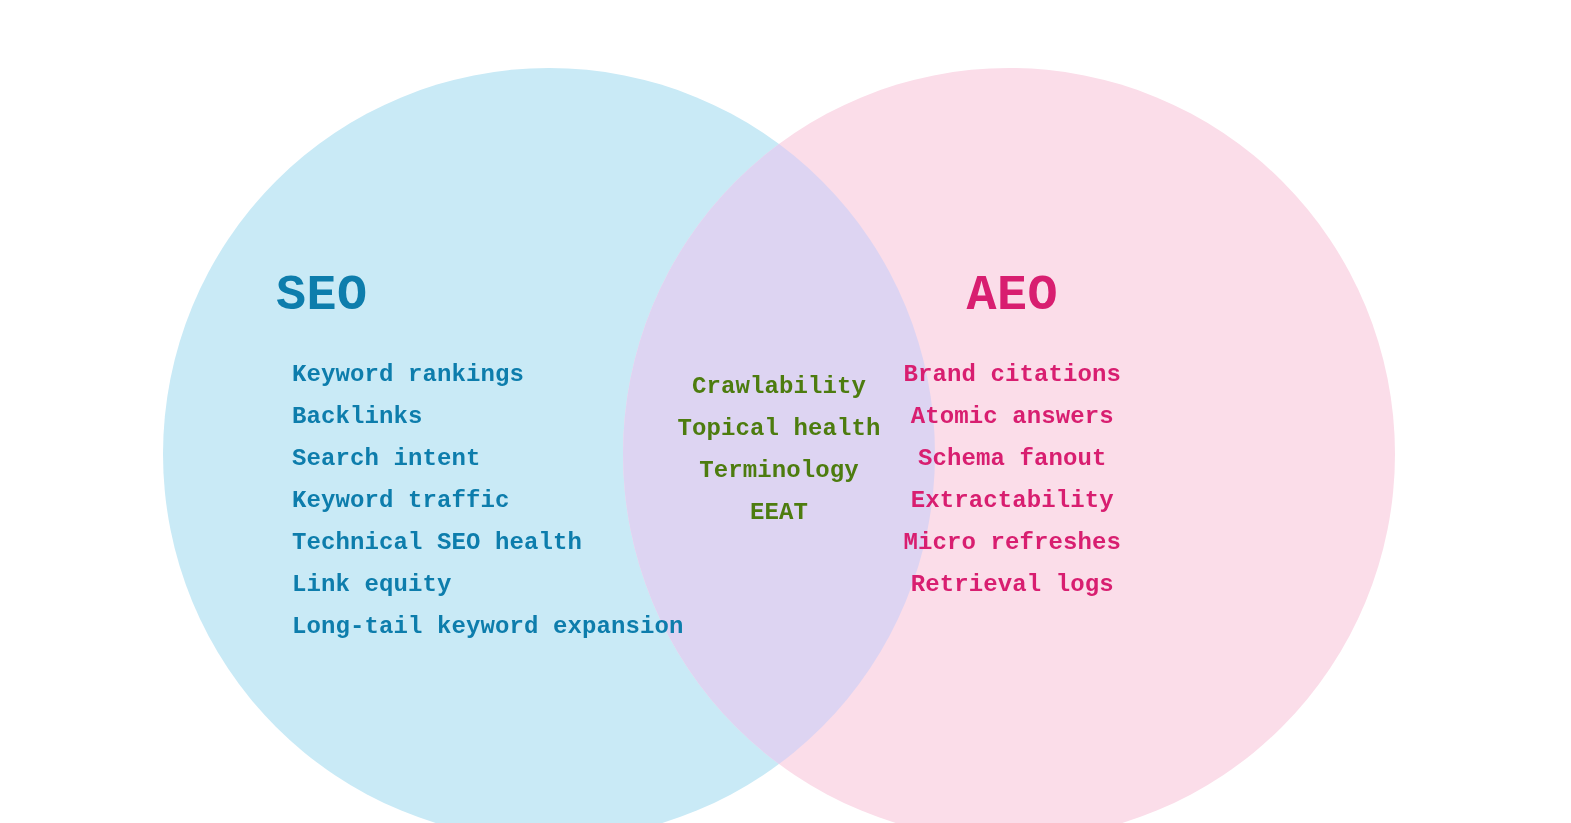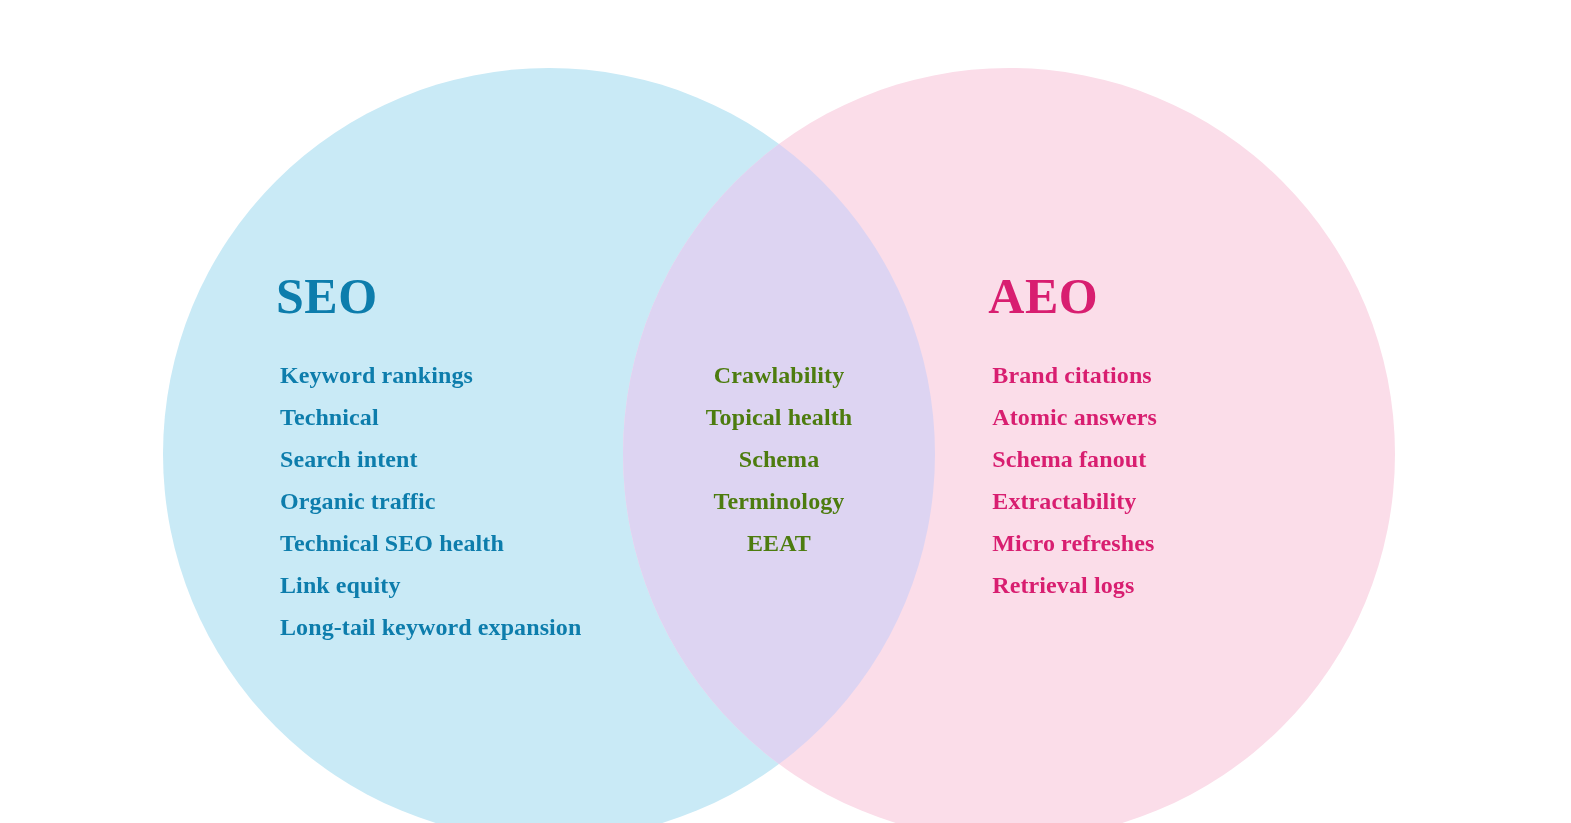--- a/index.html
+++ b/index.html
@@ -6,21 +6,21 @@
     margin: 0;
     padding: 0;
     background: #ffffff;
   }
   .canvas {
     position: relative;
     width: 1441px;
     height: 823px;
     overflow: hidden;
     background: #ffffff;
-    font-family: Liberation Serif, serif;
+    font-family: Liberation Mono, monospace;
   }
   .circles-svg {
     position: absolute;
     left: 0;
     top: 0;
     width: 1571px;
     height: 823px;
   }
   .side-block {
     position: absolute;
@@ -28,36 +28,36 @@
   }
   .venn-title {
     font-size: 50px;
     line-height: 56px;
     font-weight: 700;
     margin: 0 0 30px 0;
     letter-spacing: 0.5px;
   }
   ul.items {
     list-style: none;
-    margin: 4px;
+    margin: 16px;
     padding: 0;
     font-size: 24px;
     line-height: 42px;
     font-weight: 700;
     letter-spacing: 0.1px;
   }
   .seo-block {
     left: 276px;
     text-align: left;
     color: #0d7dac;
   }
   .seo-block .venn-title { color: #0d7dac; }
   .aeo-block {
-    right: 280px;
-    text-align: left;
+    right: 304px;
+    text-align: center;
     color: #d81e70;
   }
   .aeo-block .venn-title { color: #d81e70; }
   .mid-block {
     position: absolute;
     left: 629px;
     top: 350px;
     width: 300px;
     text-align: center;
     color: #4d7c0f;
@@ -78,34 +78,33 @@
     <circle cx="1009" cy="454" r="386" fill="#fbdde9"></circle>
     <g clip-path="url(#clip-left-circle)">
       <circle cx="1009" cy="454" r="386" fill="#ddd4f2"></circle>
     </g>
   </svg>
 
   <div class="side-block seo-block">
     <h2 class="venn-title">SEO</h2>
     <ul class="items">
       <li>Keyword rankings</li>
-      <li>Technical</li>
+      <li>Backlinks</li>
       <li>Search intent</li>
-      <li>Organic traffic</li>
+      <li>Keyword traffic</li>
       <li>Technical SEO health</li>
       <li>Link equity</li>
       <li>Long-tail keyword expansion</li>
     </ul>
   </div>
 
   <div class="mid-block">
     <ul class="items">
       <li>Crawlability</li>
       <li>Topical health</li>
-      <li>Schema</li>
       <li>Terminology</li>
       <li>EEAT</li>
     </ul>
   </div>
 
   <div class="side-block aeo-block">
     <h2 class="venn-title">AEO</h2>
     <ul class="items">
       <li>Brand citations</li>
       <li>Atomic answers</li>

